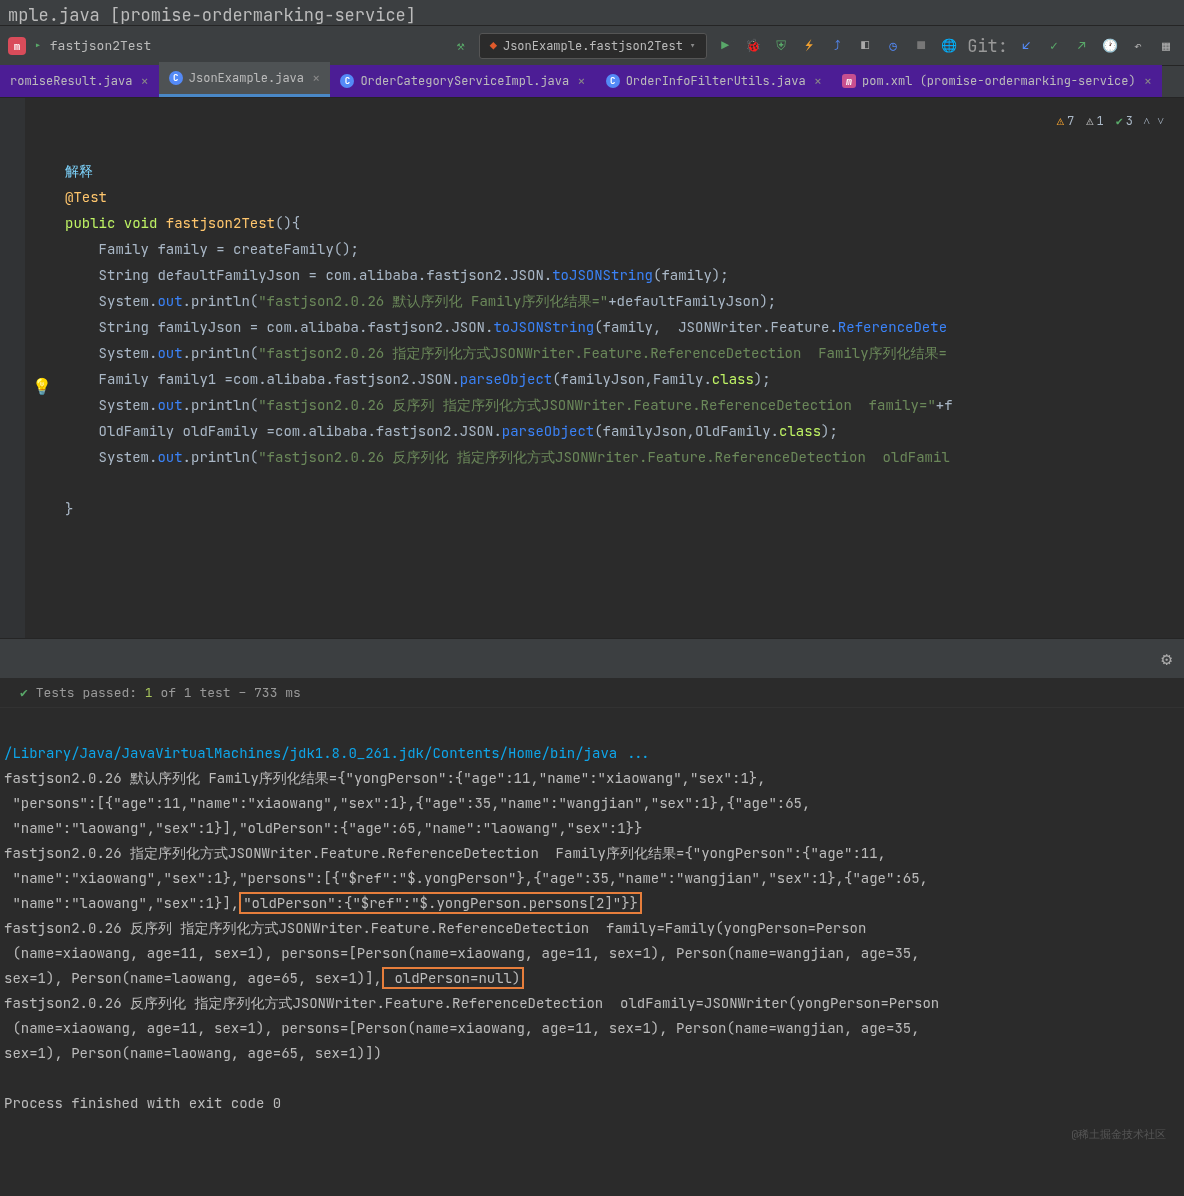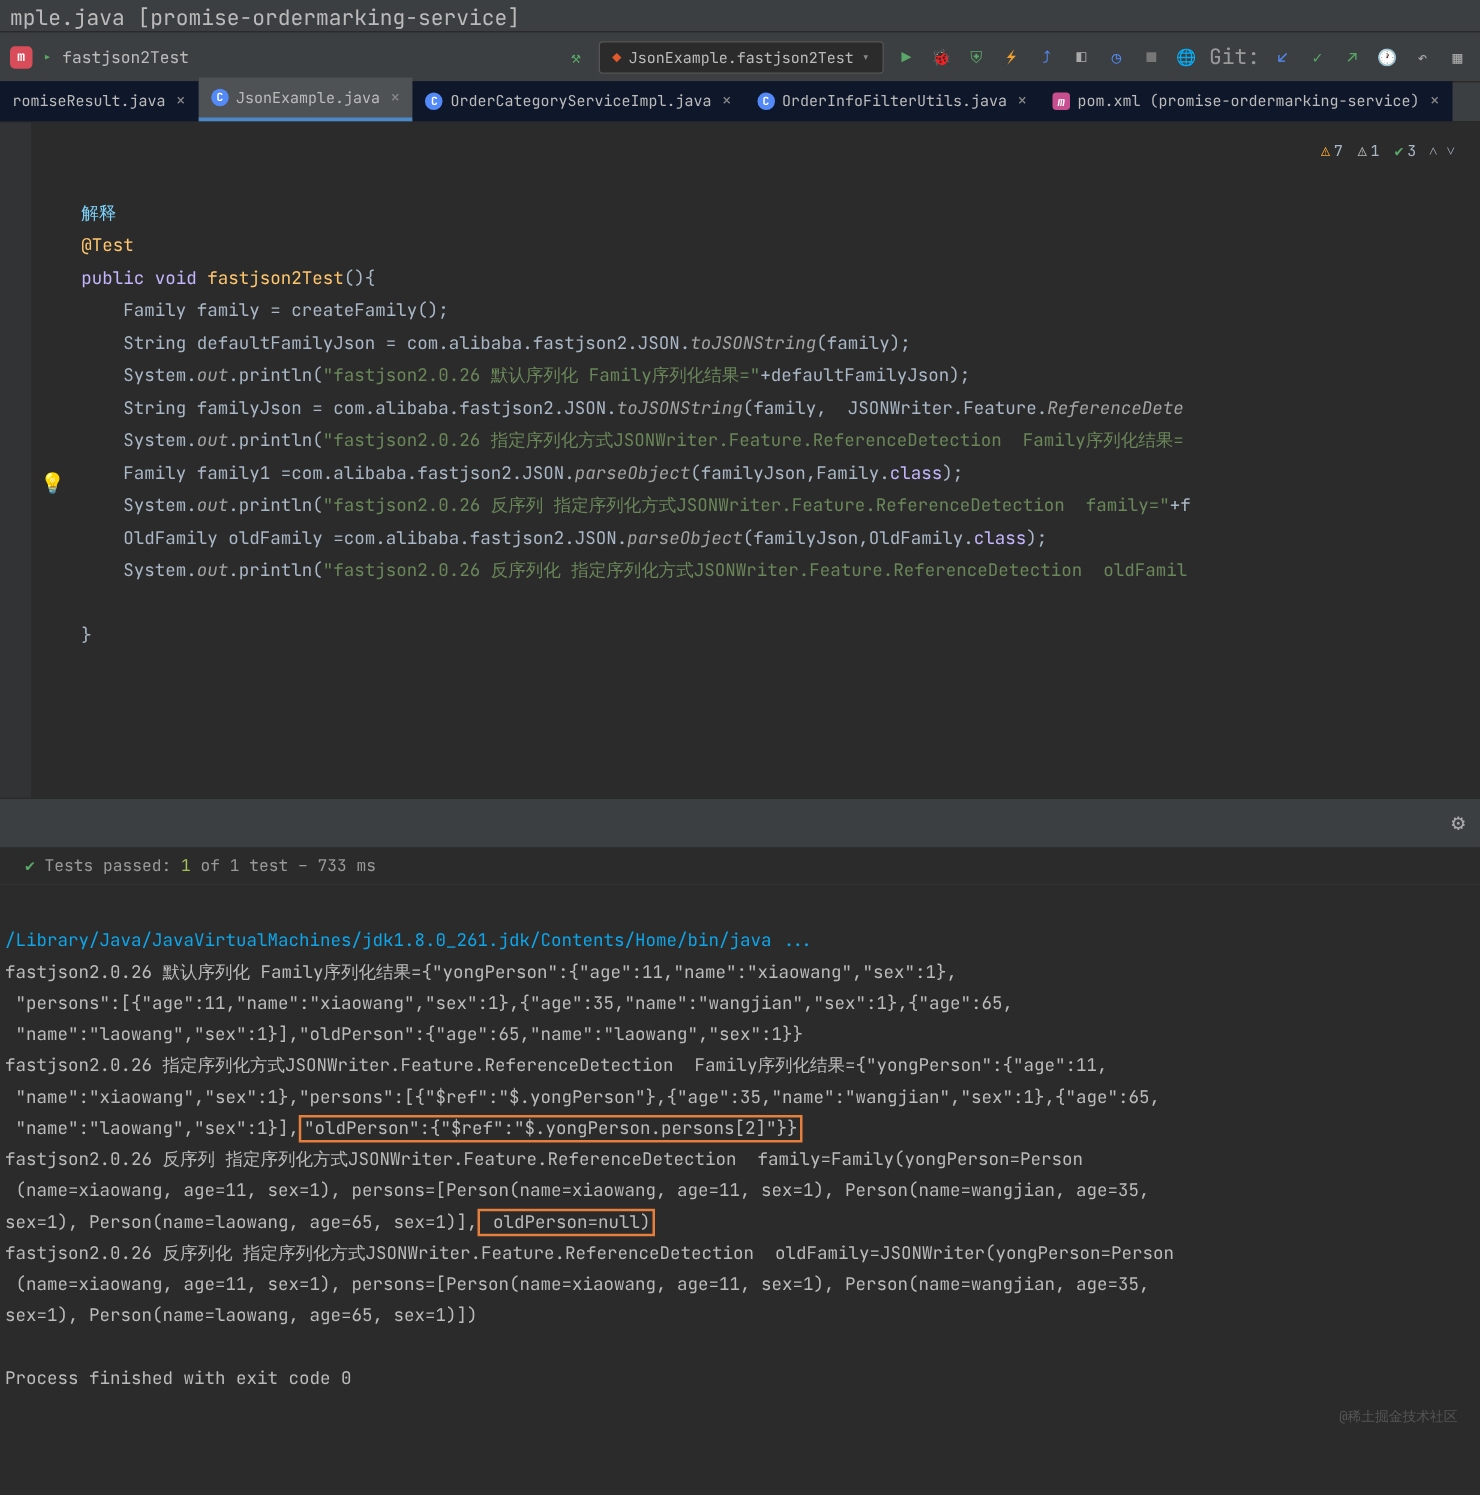--- a/index.html
+++ b/index.html
@@ -4,33 +4,33 @@
 <style>
 *{margin:0;padding:0;box-sizing:border-box;font-family:'JetBrains Mono','Consolas',monospace}
 body{background:#2b2b2b;color:#a9b7c6;width:1184px;height:1196px;overflow:hidden;font-size:13px}
 .titlebar{background:#3c3f41;height:26px;padding:4px 8px;color:#bbb;font-size:17px;border-bottom:1px solid #252525}
 .toolbar{background:#3c3f41;height:40px;display:flex;align-items:center;padding:0 8px;gap:6px;border-bottom:1px solid #252525}
 .toolbar-left{display:flex;align-items:center;gap:8px}
 .toolbar-right{display:flex;align-items:center;gap:8px;margin-left:auto}
 .run-config{background:#2b2b2b;border:1px solid #555;border-radius:3px;padding:4px 10px;display:flex;align-items:center;gap:6px;font-size:12px;color:#bbb}
 .icon-btn{width:20px;height:20px;display:flex;align-items:center;justify-content:center;cursor:pointer;color:#aaa}
 .tabs{background:#3c3f41;height:32px;display:flex;align-items:end;border-bottom:1px solid #252525}
-.tab{padding:7px 10px;display:flex;align-items:center;gap:6px;font-size:12px;color:#bbb;background:#0f172a;cursor:pointer}
+.tab{padding:7px 10px;display:flex;align-items:center;gap:6px;font-size:12px;color:#bbb;background:#4c1d95;cursor:pointer}
 .tab.active{background:#4e5254;border-bottom:3px solid #4a88c7}
 .tab-close{color:#888;font-size:14px;margin-left:2px}
 .editor-wrap{display:flex;height:540px;background:#2b2b2b}
 .gutter{width:25px;background:#313335}
 .bulb{position:absolute;left:32px;top:376px;color:#f0a030;font-size:16px}
 .code{flex:1;padding:8px 0 8px 40px;font-size:14px;line-height:26px;white-space:pre;overflow:hidden;position:relative}
 .inspections{position:absolute;right:20px;top:10px;display:flex;gap:12px;font-size:12px}
 .insp-item{display:flex;align-items:center;gap:3px}
-.k-orange{color:#c4b5fd}
+.k-orange{color:#bef264}
 .k-yellow{color:#ffc66d}
 .k-green{color:#6a8759}
-.k-purple{color:#a3a3a3;font-style:italic}
+.k-purple{color:#3b82f6;}
 .k-gray{color:#7dd3fc}
 .console-header{background:#3c3f41;height:40px;display:flex;align-items:center;justify-content:flex-end;padding:0 12px;border-top:1px solid #252525}
 .gear{color:#aaa;font-size:18px}
 .test-status{background:#2b2b2b;padding:6px 20px;font-size:13px;color:#999;border-bottom:1px solid #323232}
 .test-status .passed{color:#a5c25c}
 .console{background:#2b2b2b;padding:8px 0 8px 4px;font-size:14px;line-height:25px;color:#bbb;font-family:'JetBrains Mono',monospace;white-space:pre-wrap;word-break:break-all;position:relative}
 .cmd-line{color:#0ea5e9}
 .highlight-box{border:2px solid #e67e3c;padding:0 2px;display:inline}
 .watermark{position:absolute;right:18px;bottom:2px;font-size:11px;color:#555}
 .proj-icon{background:#d94c5a;width:18px;height:18px;border-radius:4px;display:inline-flex;align-items:center;justify-content:center;color:#fff;font-size:11px;font-weight:bold}

